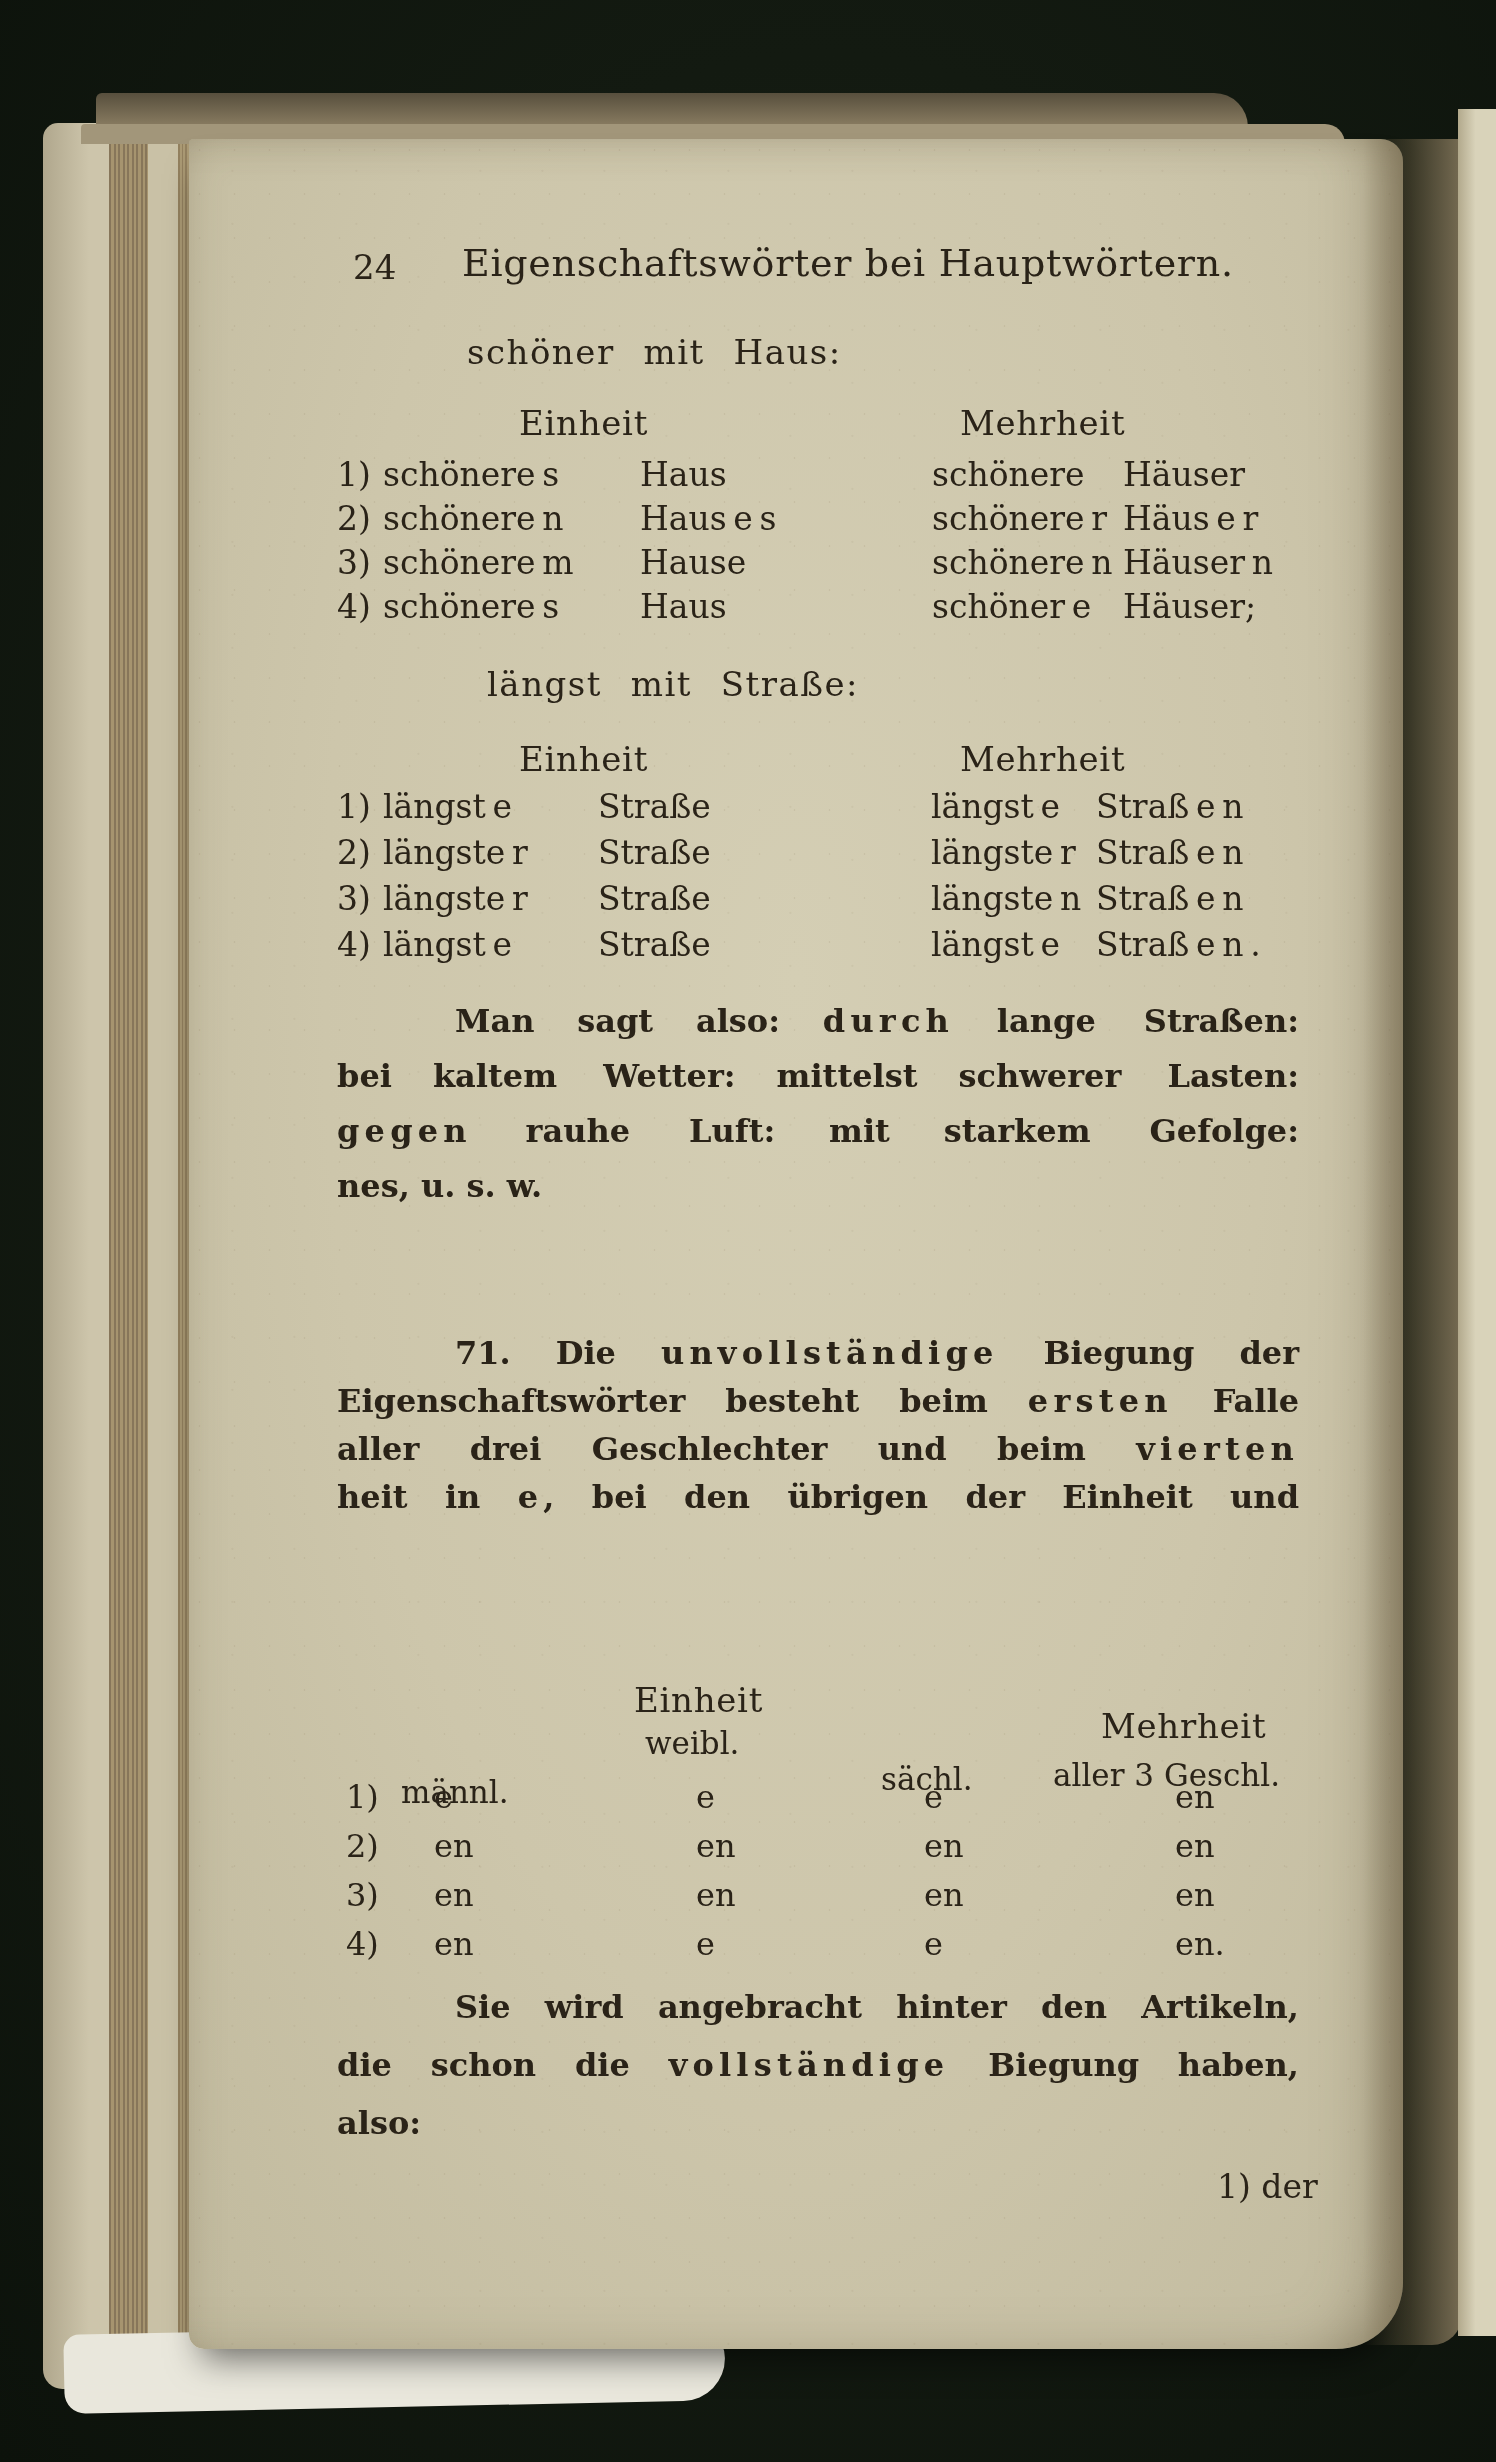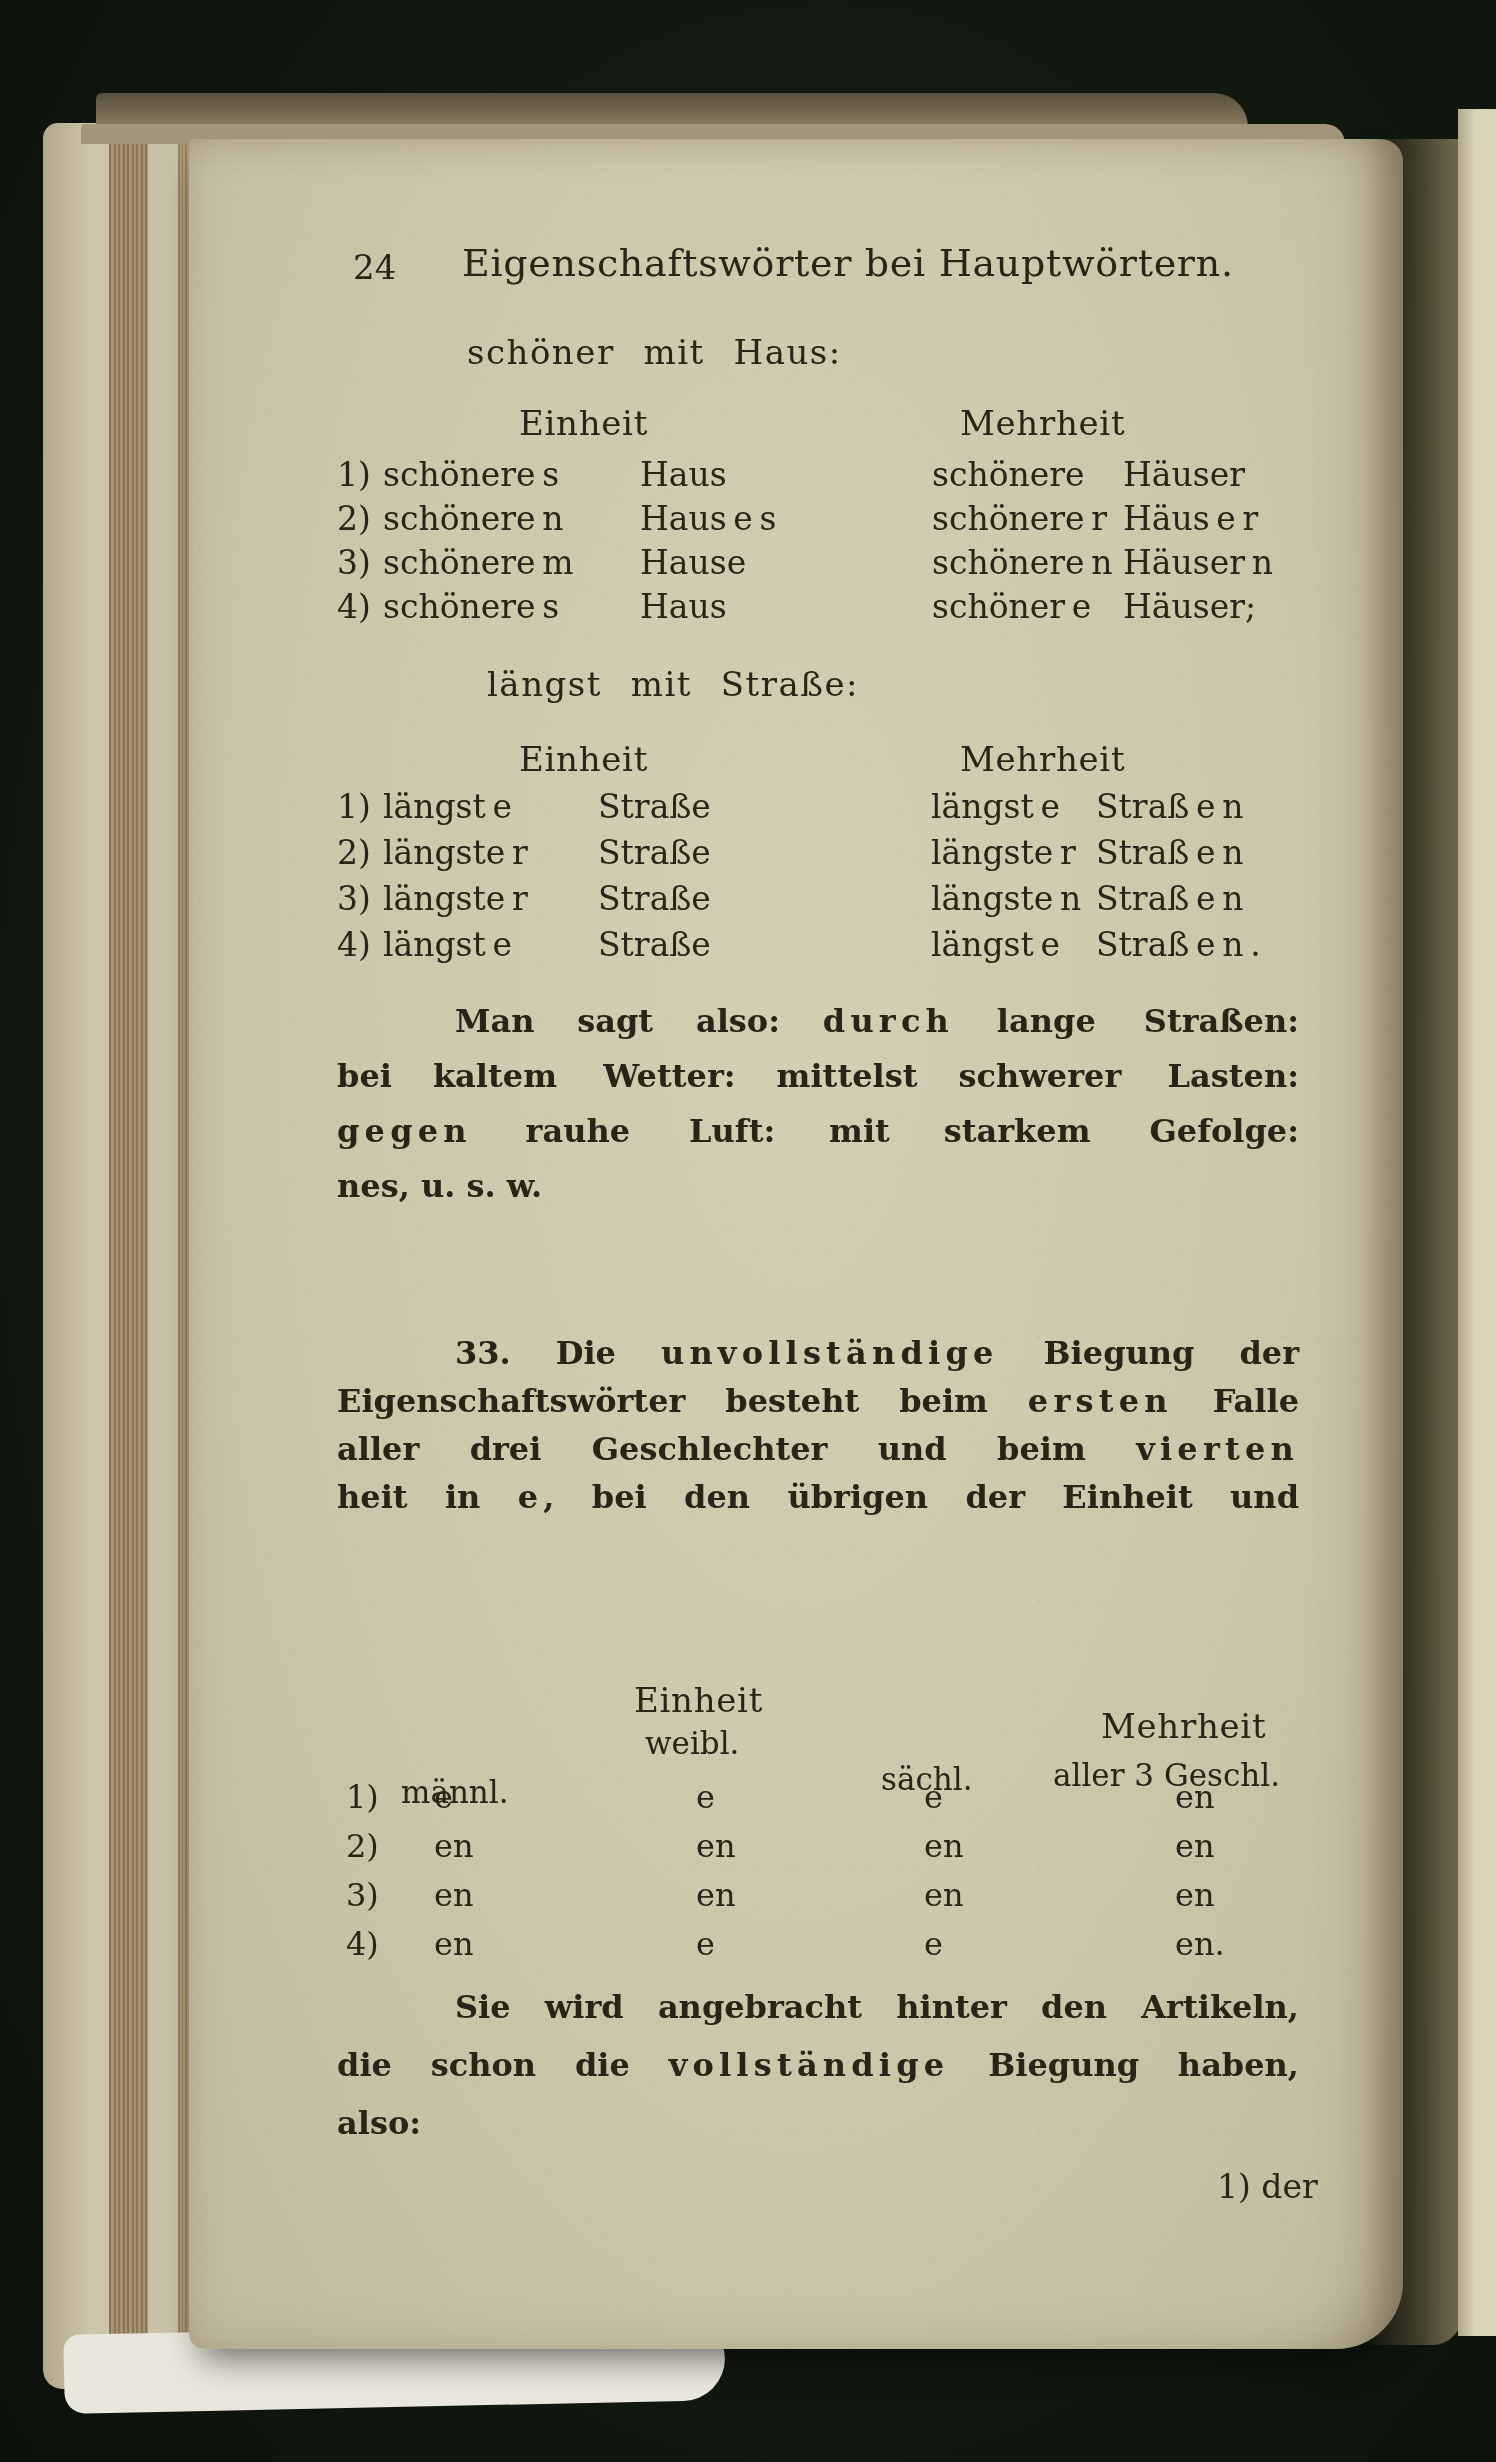--- a/index.html
+++ b/index.html
@@ -158,21 +158,21 @@
     </div>
   </div>
 
 <div class="para" id="p1">
     <div class="line j indent"><span>Man sagt also: </span><span class="em">durch</span><span> lang</span><span class="em">e</span><span> Straßen:</span></div>
     <div class="line j"><span>bei kalte</span><span class="em">m</span><span> Wetter: mittelst schwere</span><span class="em">r</span><span> Lasten:</span></div>
     <div class="line j"><span class="em">gegen</span><span> rauh</span><span class="em">e</span><span> Luft: mit starke</span><span class="em">m</span><span> Gefolge:</span></div>
     <div class="line"><span>nes, u. s. w.</span></div>
   </div>
 <div class="para" id="p2">
-    <div class="line j indent"><span>33. Die </span><span class="em">unvollständige</span><span> Biegung der</span></div>
+    <div class="line j indent"><span>71. Die </span><span class="em">unvollständige</span><span> Biegung der</span></div>
     <div class="line j"><span>Eigenschaftswörter besteht beim </span><span class="em">ersten</span><span> Falle</span></div>
     <div class="line j"><span>aller drei Geschlechter und beim </span><span class="em">vierten</span></div>
     <div class="line j"><span>heit in </span><span class="em">e</span><span>, bei den übrigen der Einheit und</span></div>
   </div>
 
 <div class="txt bt-ein">Einheit</div>
 <div class="txt bt-mehr">Mehrheit</div>
 <div class="txt bt-g0">männl.</div>
 <div class="txt bt-g1">weibl.</div>
 <div class="txt bt-g2">sächl.</div>

